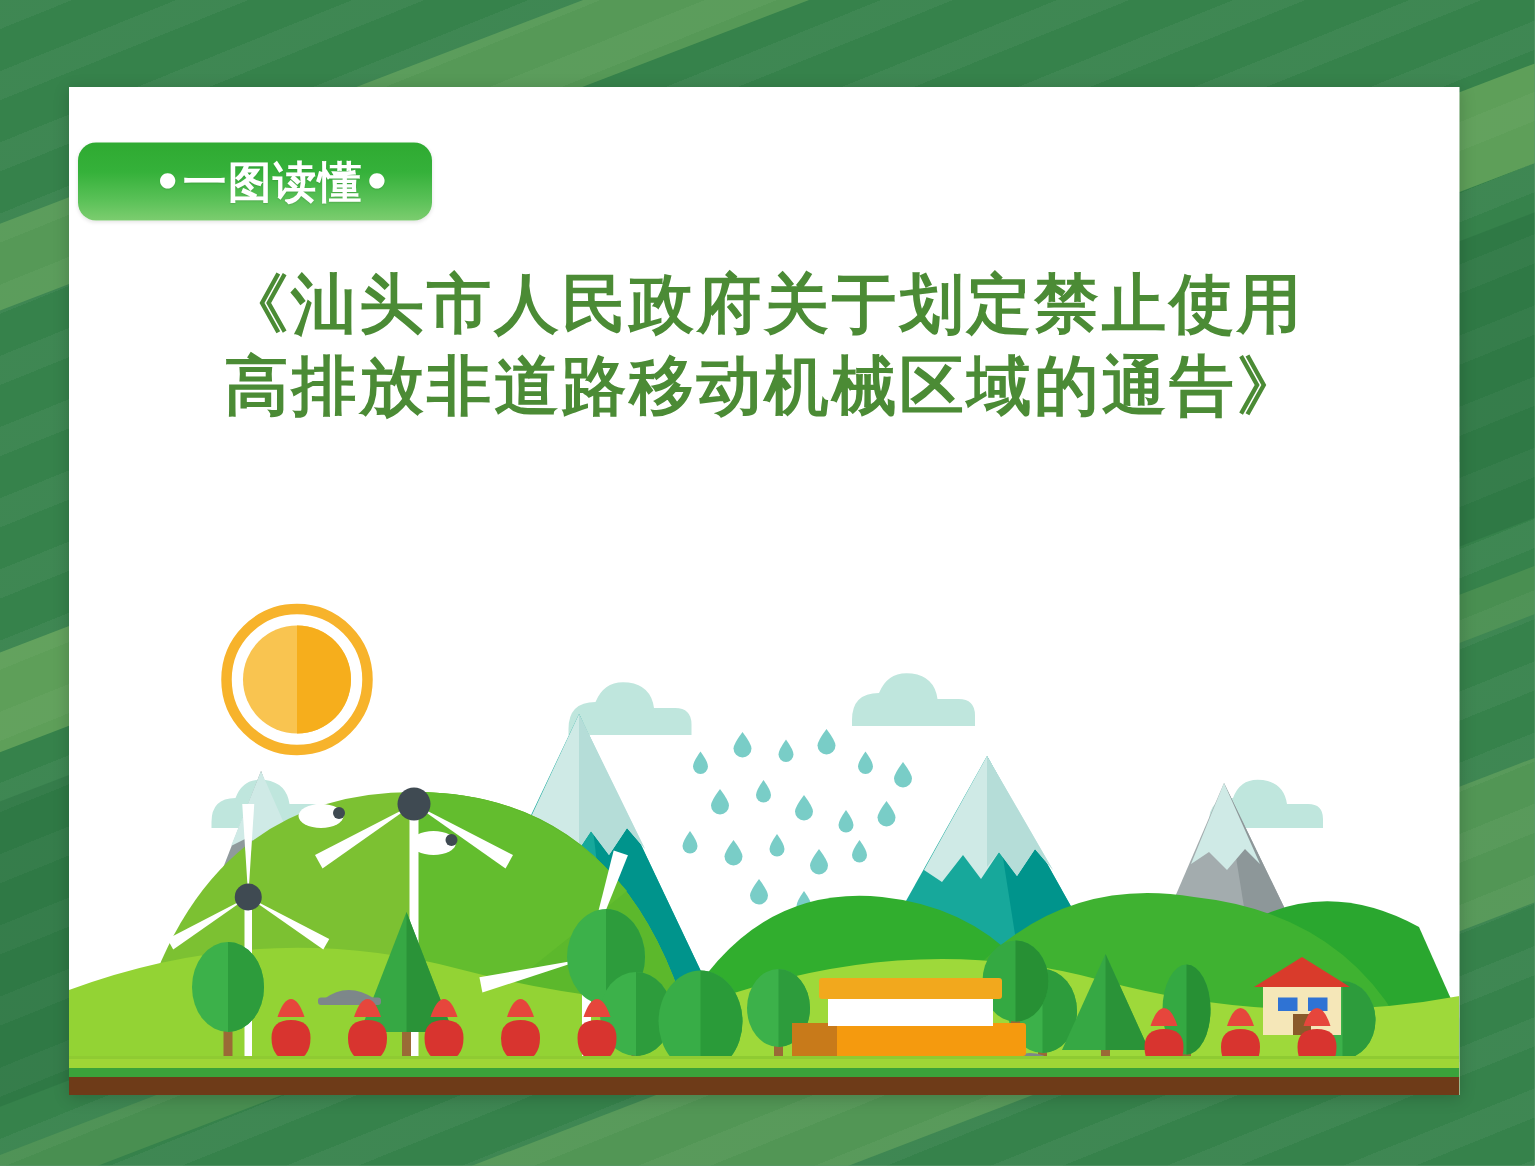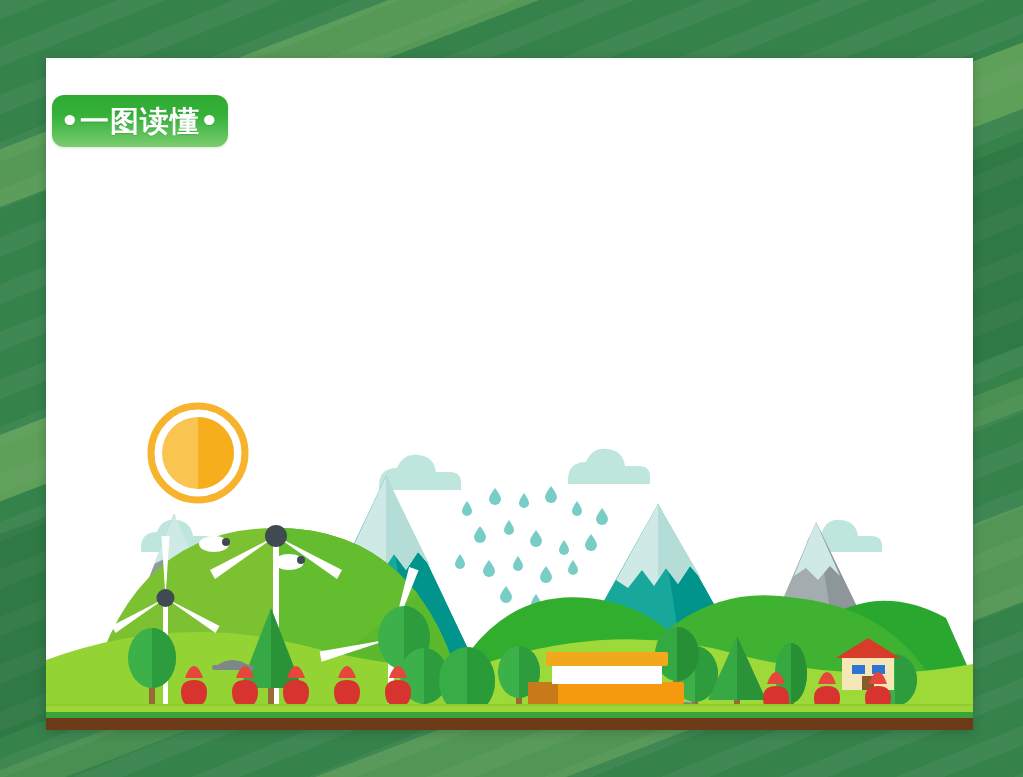--- a/index.html
+++ b/index.html
@@ -75,28 +75,29 @@
     background: #ffffff;
     overflow: hidden;
     box-shadow: 0 2px 10px rgba(0,0,0,0.18);
   }
 
   
   #badge {
     position: absolute;
     left: 6px;
     top: 37px;
-    width: 176px;
+    width: 212px;
     height: 52px;
     border-radius: 12px;
     background: linear-gradient(to bottom, #2faa31 0%, #35b13a 38%, #58c056 72%, #7ccd6f 100%);
     display: flex;
     align-items: center;
     justify-content: center;
     box-shadow: 0 1px 3px rgba(0,0,0,0.12);
+    padding-left: 24px;
   }
   #badge .btxt {
     color: #ffffff;
     font-size: 29px;
     font-weight: bold;
     letter-spacing: 1px;
     line-height: 1;
     text-shadow: 0 1px 1px rgba(0,0,0,0.12);
     white-space: nowrap;
     font-family: "DejaVu Sans", "Liberation Sans", sans-serif;
@@ -140,20 +141,24 @@
   <div class="bg-band b1"></div>
   <div class="bg-band b4"></div>
   <div class="bg-band b3"></div>
 
   <div id="card">
 
     <div id="badge">
       <span class="btxt">•一图读懂•</span>
     </div>
 
+    <div id="title">
+      <span class="tline">《汕头市人民政府关于划定禁止使用</span>
+      <span class="tline">高排放非道路移动机械区域的通告》</span>
+    </div>
 
     <div id="scene">
       <svg width="927" height="422" viewBox="0 0 927 422" xmlns="http://www.w3.org/2000/svg">
         <defs>
           <clipPath id="sceneclip">
               <rect x="0" y="0" width="927" height="422"></rect>
             </clipPath>
         </defs>
         <g clip-path="url(#sceneclip)">
           <rect x="0" y="0" width="927" height="422" fill="#ffffff"></rect>

